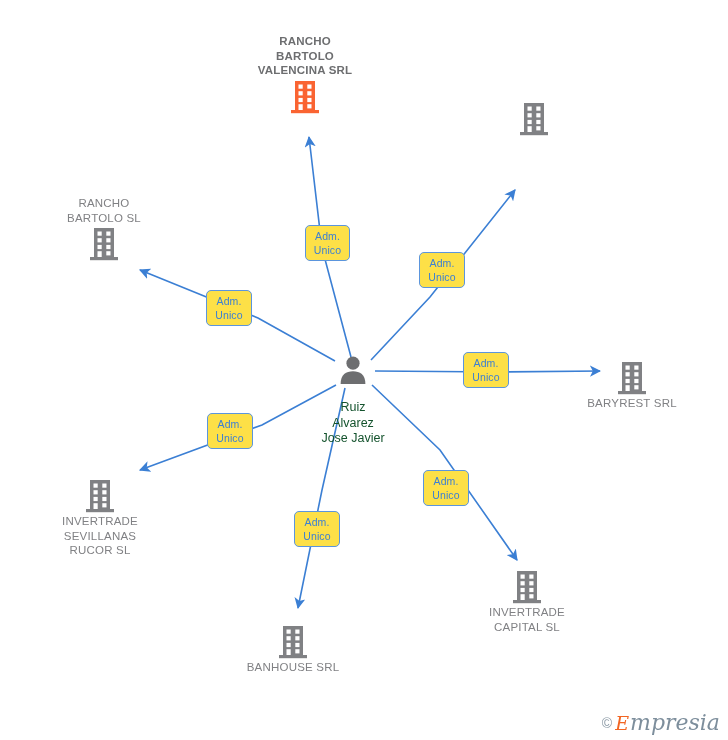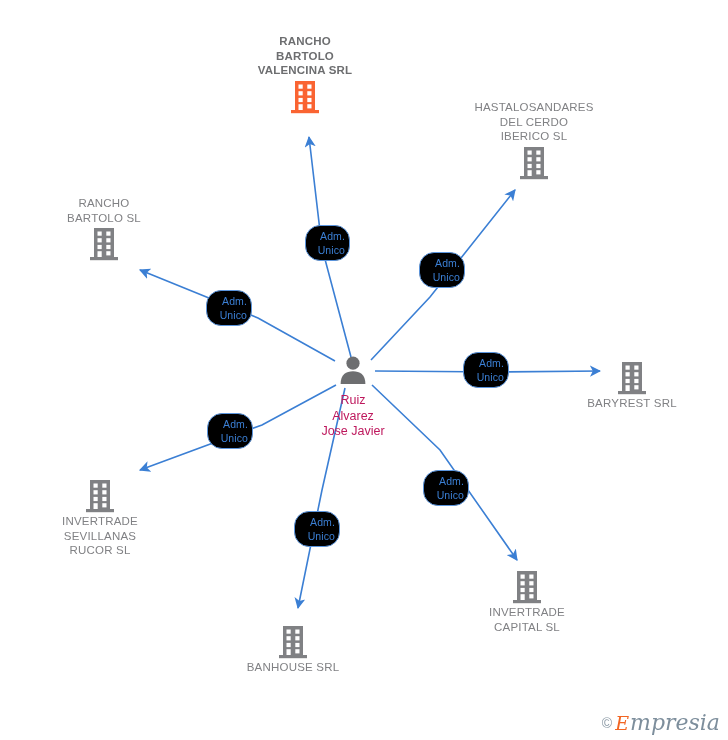--- a/index.html
+++ b/index.html
@@ -42,35 +42,35 @@
     color: #6d6e70;
   }
   .node-icon {
     display: block;
     margin: 0 auto;
   }
   .node.label-top .node-icon { margin-top: 2px; }
   .node.label-bottom .node-label { margin-top: 1px; text-align: center; }
   .person-label {
     font-size: 12.5px;
-    color: #be185d;
+    color: #14532d;
     white-space: pre-line;
     line-height: 15.5px;
-    margin-top: 8px;
+    margin-top: 15px;
   }
   .edge-label {
     position: absolute;
     box-sizing: border-box;
-    background: #000000;
+    background: #fde047;
     border: 1.4px solid #5b95dd;
-    border-radius: 15px;
+    border-radius: 5px;
     color: #3b7fd4;
     font-size: 10.5px;
     line-height: 14px;
-    text-align: right;
+    text-align: center;
     padding: 3px 4px 3px 4px;
     white-space: pre-line;
     letter-spacing: 0.1px;
   }
   #watermark {
     position: absolute;
     right: 8px;
     bottom: 6px;
     display: flex;
     align-items: center;
@@ -135,23 +135,20 @@
       <rect x="18.3" y="11.2" width="4.2" height="4.2" fill="#ffffff"></rect>
       <rect x="9.5" y="17.9" width="4.2" height="4.2" fill="#ffffff"></rect>
       <rect x="18.3" y="17.9" width="4.2" height="4.2" fill="#ffffff"></rect>
       <rect x="9.5" y="24.2" width="4.2" height="5.8" fill="#ffffff"></rect>
       <rect x="18.3" y="24.2" width="4.2" height="4.2" fill="#ffffff"></rect>
       <rect x="2" y="30" width="28" height="3.2" fill="#fa6432"></rect>
     </svg>
   </div>
 
   <div class="node label-top" style="left:534px; top:100px;">
-    <div class="node-label">HASTALOSANDARES
-DEL CERDO
-IBERICO  SL</div>
     <svg class="node-icon" width="32" height="34" viewBox="0 0 32 34">
       <rect x="6" y="1" width="20" height="29" fill="#808184"></rect>
       <rect x="9.5" y="4.5" width="4.2" height="4.2" fill="#ffffff"></rect>
       <rect x="18.3" y="4.5" width="4.2" height="4.2" fill="#ffffff"></rect>
       <rect x="9.5" y="11.2" width="4.2" height="4.2" fill="#ffffff"></rect>
       <rect x="18.3" y="11.2" width="4.2" height="4.2" fill="#ffffff"></rect>
       <rect x="9.5" y="17.9" width="4.2" height="4.2" fill="#ffffff"></rect>
       <rect x="18.3" y="17.9" width="4.2" height="4.2" fill="#ffffff"></rect>
       <rect x="9.5" y="24.2" width="4.2" height="5.8" fill="#ffffff"></rect>
       <rect x="18.3" y="24.2" width="4.2" height="4.2" fill="#ffffff"></rect>

